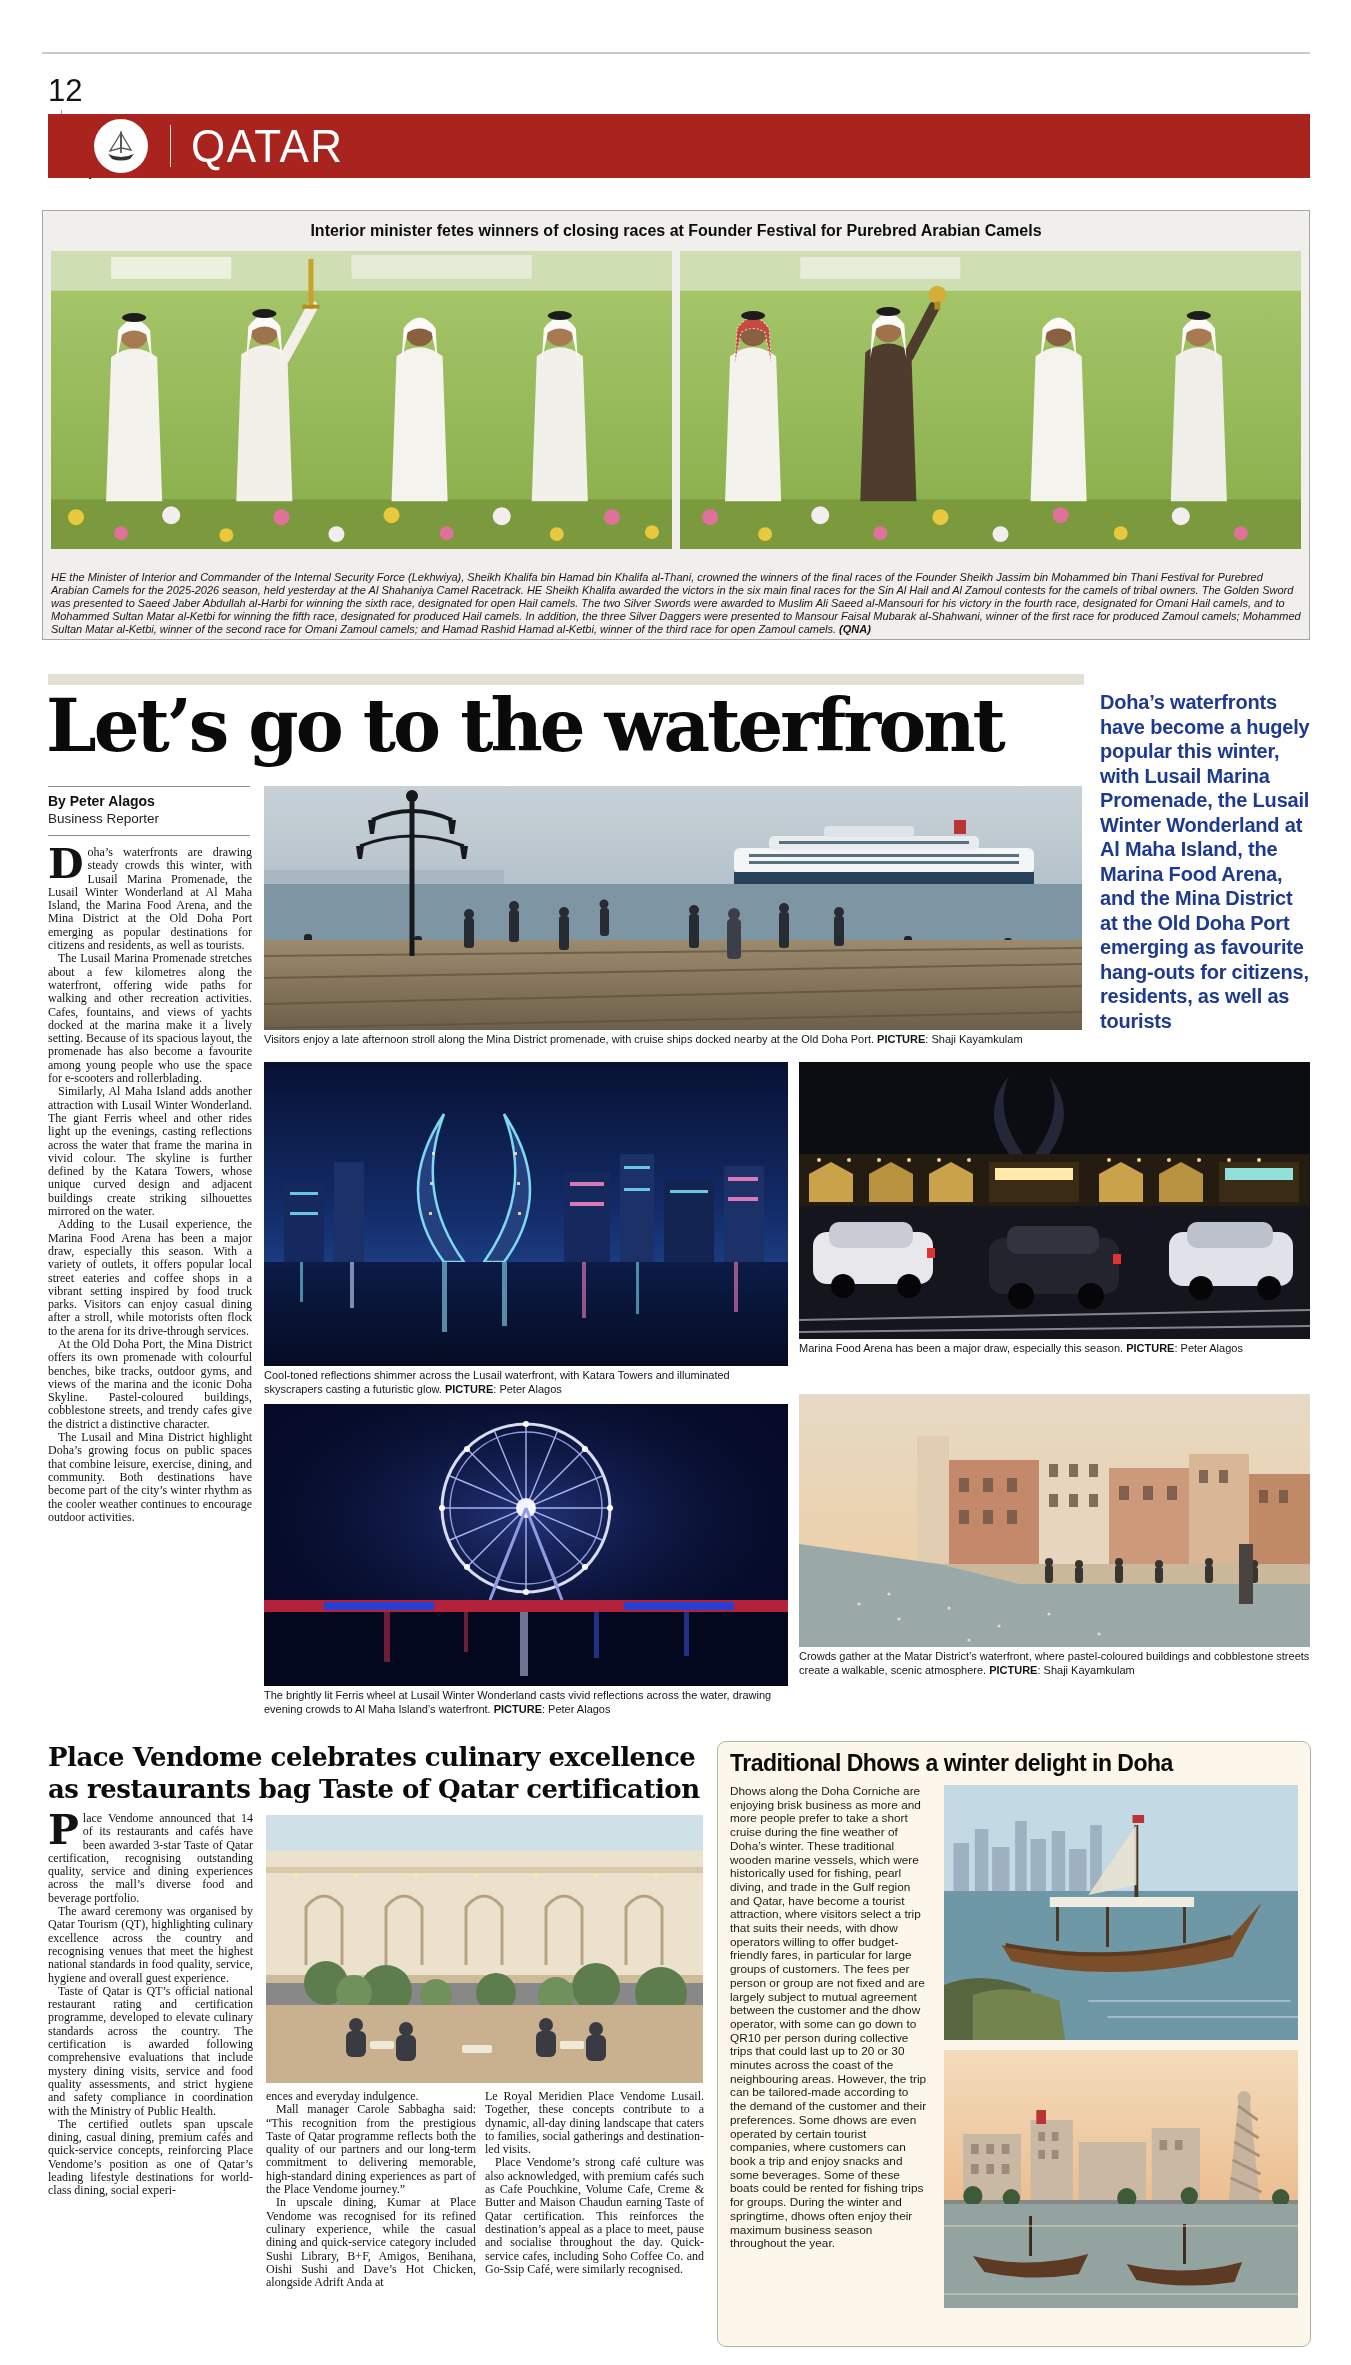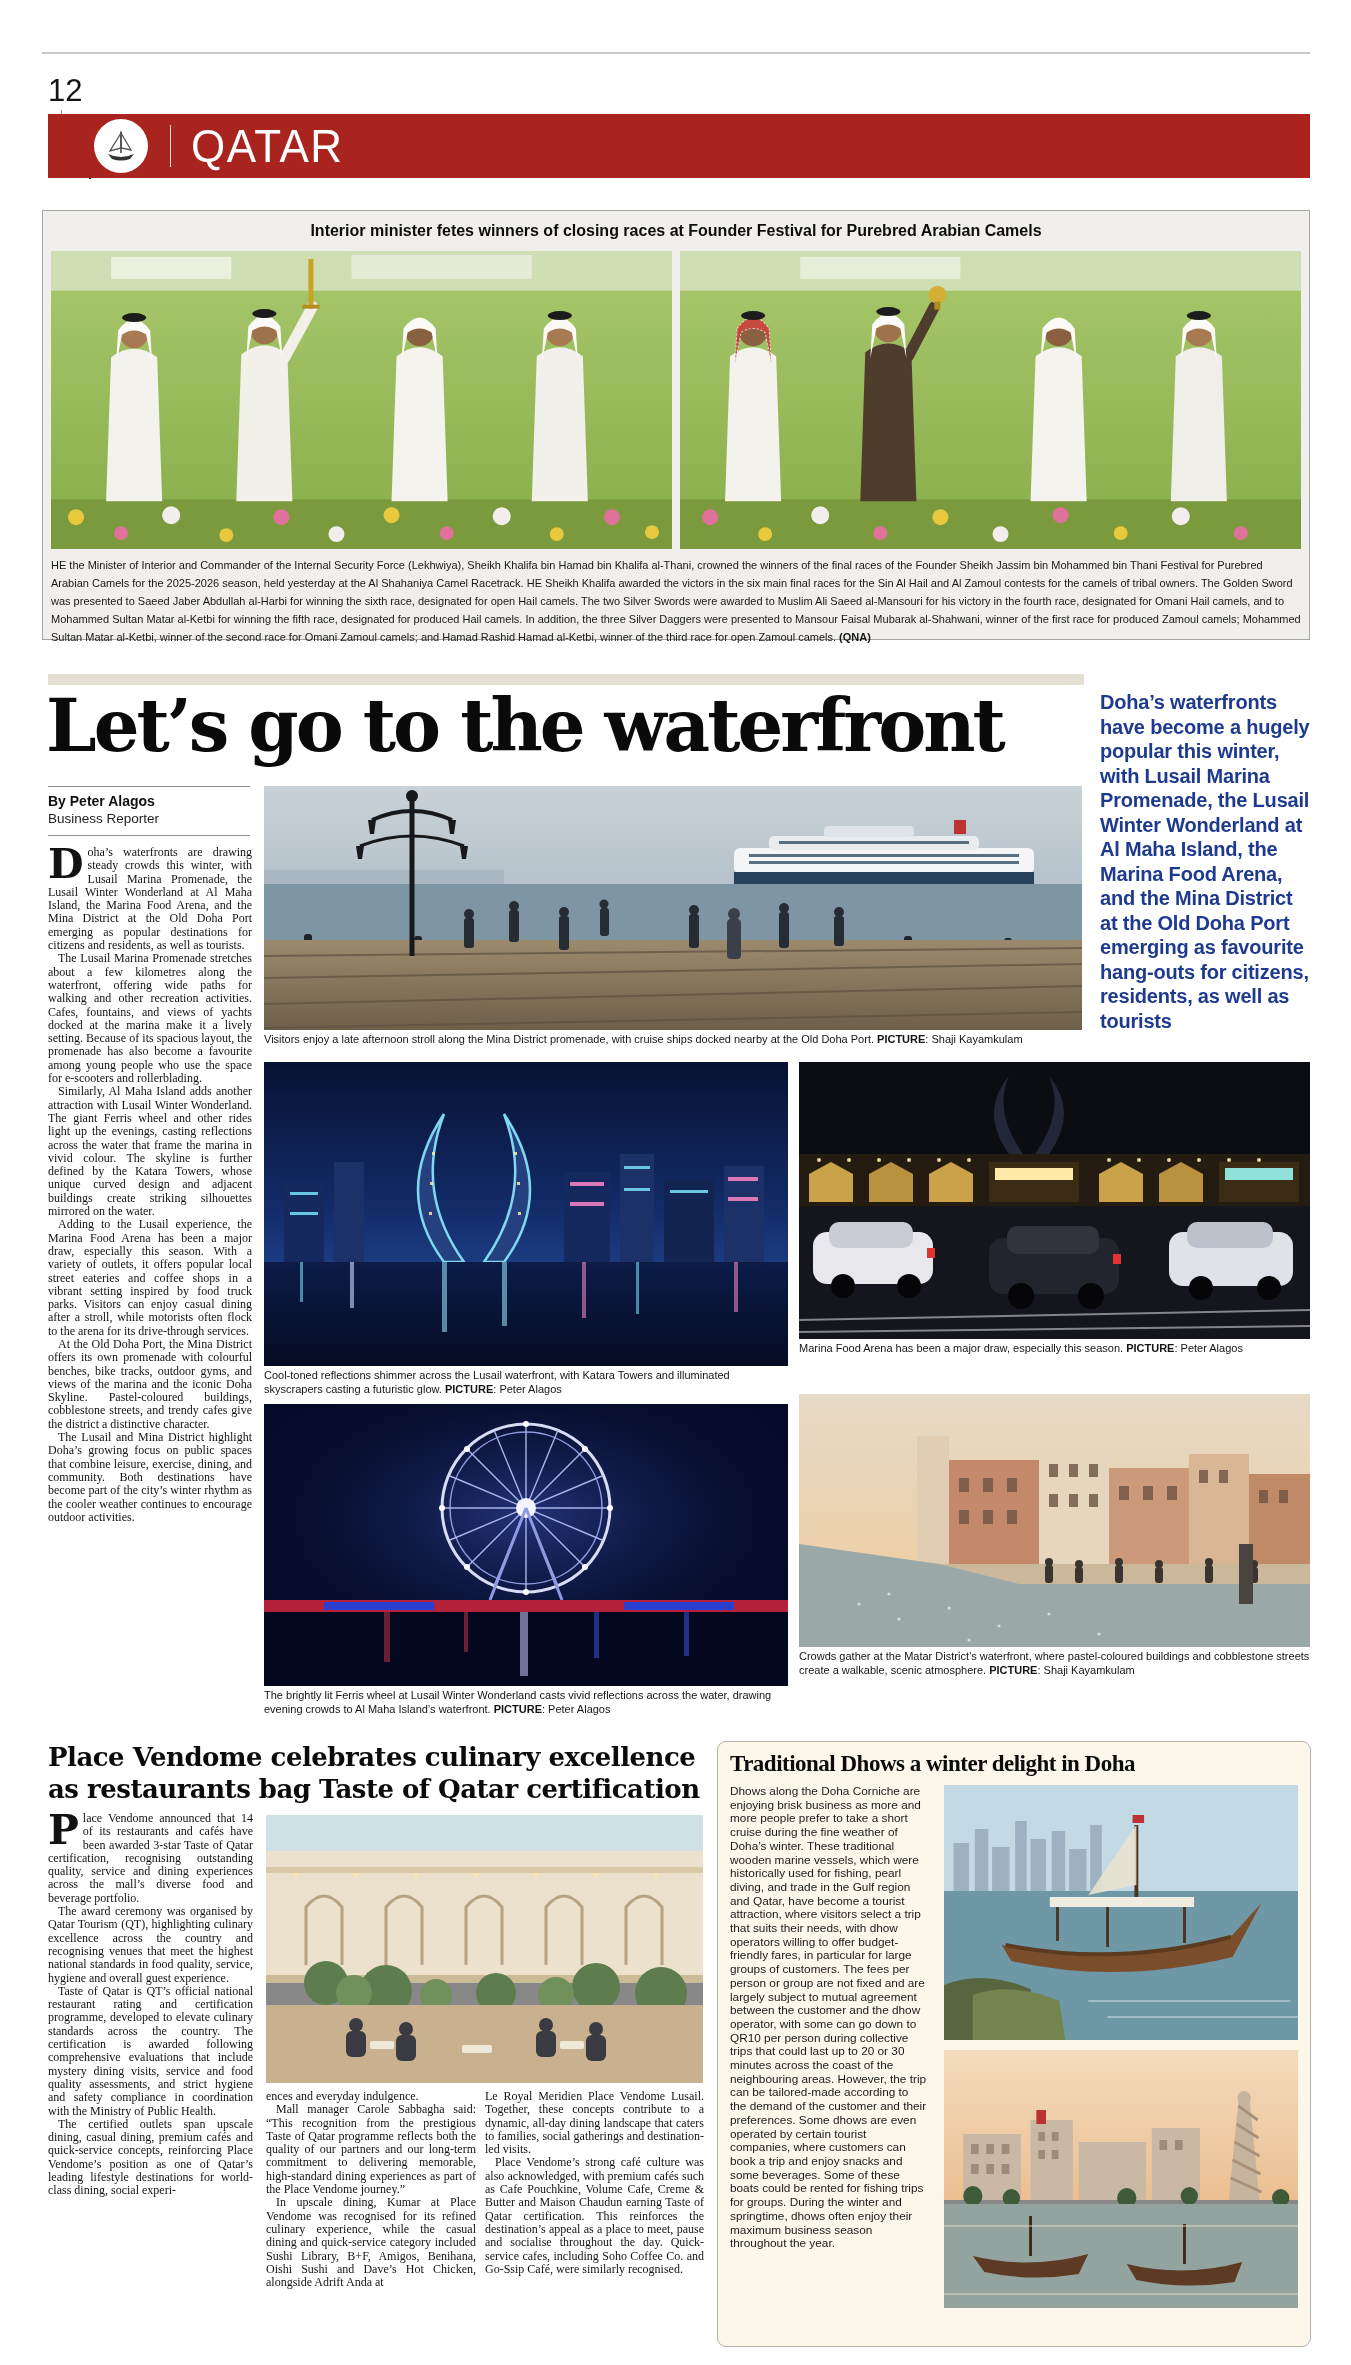--- a/index.html
+++ b/index.html
@@ -21,21 +21,21 @@
   .section-title{color:#fff;font-size:44px;font-weight:400;letter-spacing:1.5px;line-height:44px;
                  font-family:"Liberation Sans",sans-serif;transform:scaleY(1.04);}
 
   
   .camel{left:42px;top:210px;width:1268px;height:430px;background:#f0efec;border:1px solid #a5a5a3;
          box-sizing:border-box;padding:5px 8px;}
   .camel h2{margin:3px 0 8px 0;text-align:center;font-size:16px;line-height:24px;font-weight:700;
             font-family:"Liberation Sans",sans-serif;color:#0d0d0d;}
   .camel-photos{display:flex;gap:8px;height:298px;}
   .camel-photos .ph{flex:1;}
-  .camel-cap{margin-top:7px;font-size:11px;line-height:18px;color:#171717;font-weight:500;}
+  .camel-cap{margin-top:22px;font-size:11px;line-height:13px;color:#171717;font-weight:500;font-style:italic;}
   .camel-cap b{font-weight:800;}
 
   
   .ph{position:relative;overflow:hidden;background:#888;}
   .ph svg{display:block;width:100%;height:100%;}
   figure{margin:0;padding:0;}
   .cap{font-size:11px;line-height:13.5px;color:#141414;font-weight:500;margin-top:3px;}
   .cap b{font-weight:800;}
 
   
@@ -74,21 +74,21 @@
   .vcol p{margin:0;}
   .vcol p + p{text-indent:10px;}
   .v-col1{left:48px;top:1812px;width:205px;height:540px;}
   .v-photo{left:266px;top:1815px;width:437px;height:268px;}
   .v-col2{left:266px;top:2090px;width:210px;height:258px;}
   .v-col3{left:485px;top:2090px;width:219px;height:258px;}
 
   
   .dhowbox{left:717px;top:1741px;width:594px;height:606px;background:#fcf7ea;border:1px solid #b3b3ab;
            border-radius:9px;box-sizing:border-box;padding:8px 12px;}
-  .dhowbox h2{margin:0 0 8px 0;font-family:Liberation Serif, serif;font-weight:700;
+  .dhowbox h2{margin:0 0 8px 0;font-family:Liberation Sans, sans-serif;font-weight:700;
               font-size:23px;line-height:27px;letter-spacing:-.5px;color:#0b0b0b;}
   .dhow-flex{display:flex;gap:16px;}
   .dhow-body{width:198px;flex:0 0 auto;font-size:11.8px;line-height:13.7px;color:#1a1a1a;
              font-family:"Liberation Sans",sans-serif;height:548px;overflow:hidden;}
   .dhow-photos{flex:1;display:flex;flex-direction:column;gap:10px;}
   .dhow-photos .ph{width:100%;}
   .ph-dhow{height:255px;}
   .ph-corniche{height:258px;}
 </style>
 </head>

